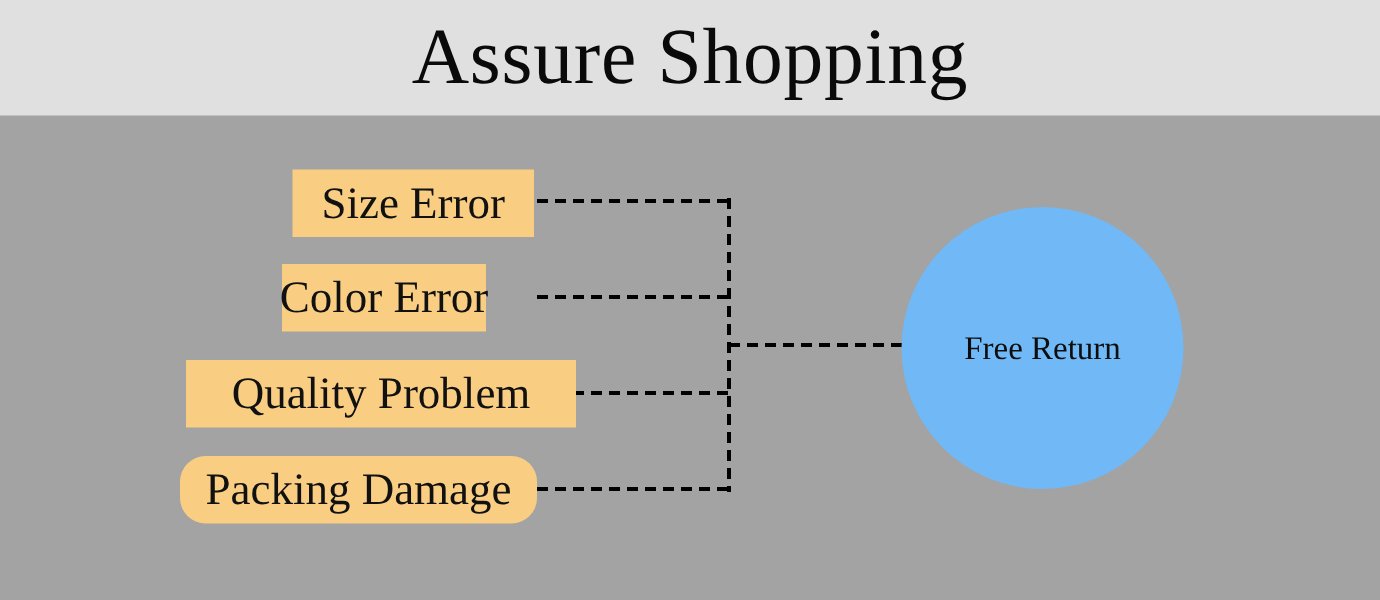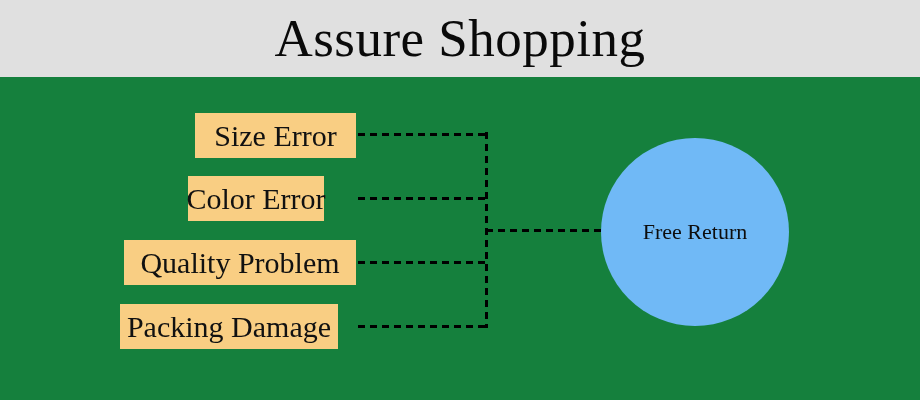--- a/index.html
+++ b/index.html
@@ -12,21 +12,21 @@
     height: 400px;
     background: #ffffff;
     font-family: "Liberation Serif", "DejaVu Serif", serif;
     overflow: hidden;
   }
 
   #canvas {
     position: relative;
     width: 920px;
     height: 400px;
-    background: #15803d;
+    background: #a3a3a3;
     text-decoration: underline;
   }
 
   
   #header-band {
     position: absolute;
     left: 0;
     top: 0;
     width: 920px;
     height: 77px;
@@ -60,22 +60,22 @@
     color: #111111;
     font-family: "Liberation Serif", "DejaVu Serif", serif;
     font-size: 30px;
     font-weight: 400;
     line-height: 1;
     white-space: nowrap;
     box-sizing: border-box;
   }
   #cause-box-0 { left: 195px; top: 113px; width: 161px; height: 45px; }
   #cause-box-1 { left: 188px; top: 176px; width: 136px; height: 45px; }
-  #cause-box-2 { left: 124px; top: 240px; width: 232px; height: 45px; }
-  #cause-box-3 { left: 120px; top: 304px; width: 218px; height: 45px; }
+  #cause-box-2 { left: 124px; top: 240px; width: 260px; height: 45px; }
+  #cause-box-3 { left: 120px; top: 304px; width: 238px; height: 45px; border-radius: 17px; }
 
   
   #effect-circle {
     position: absolute;
     left: 601px;
     top: 138px;
     width: 188px;
     height: 188px;
     border-radius: 50%;
     background: #70b9f6;

